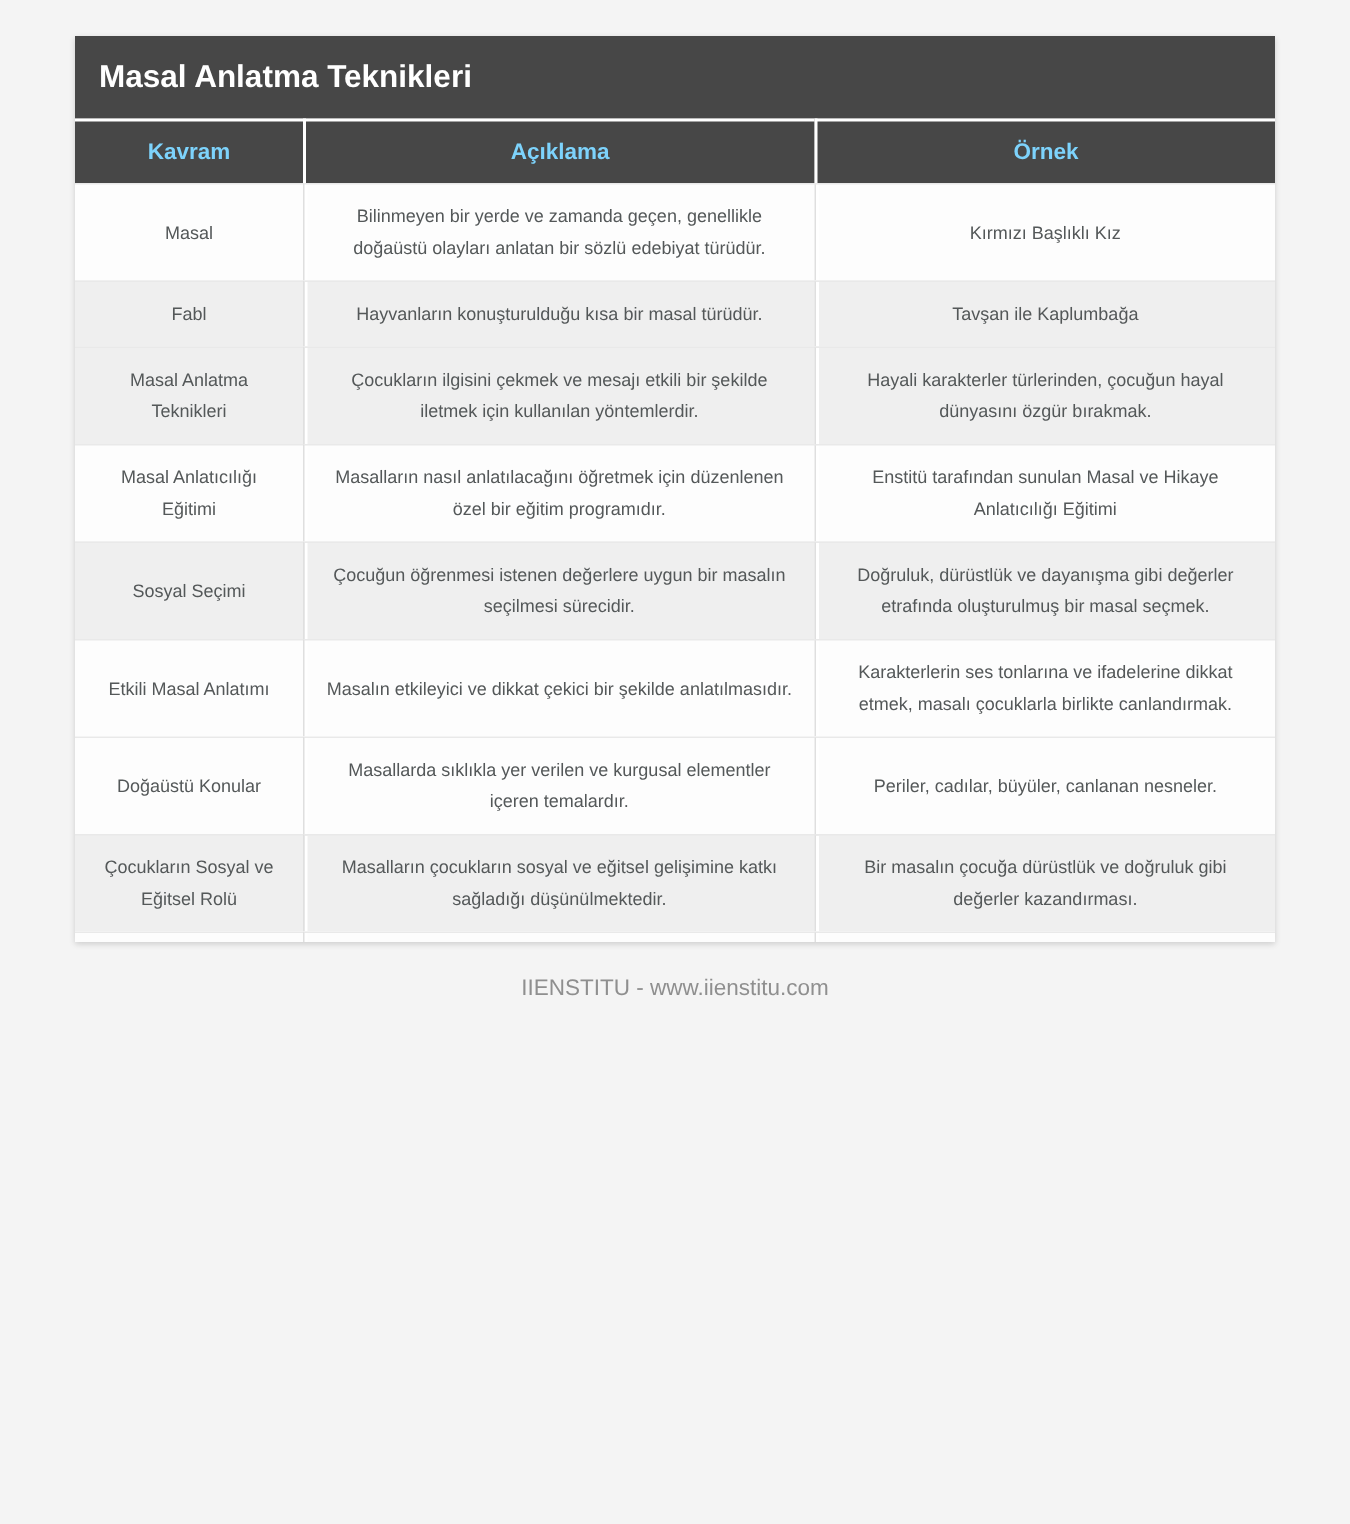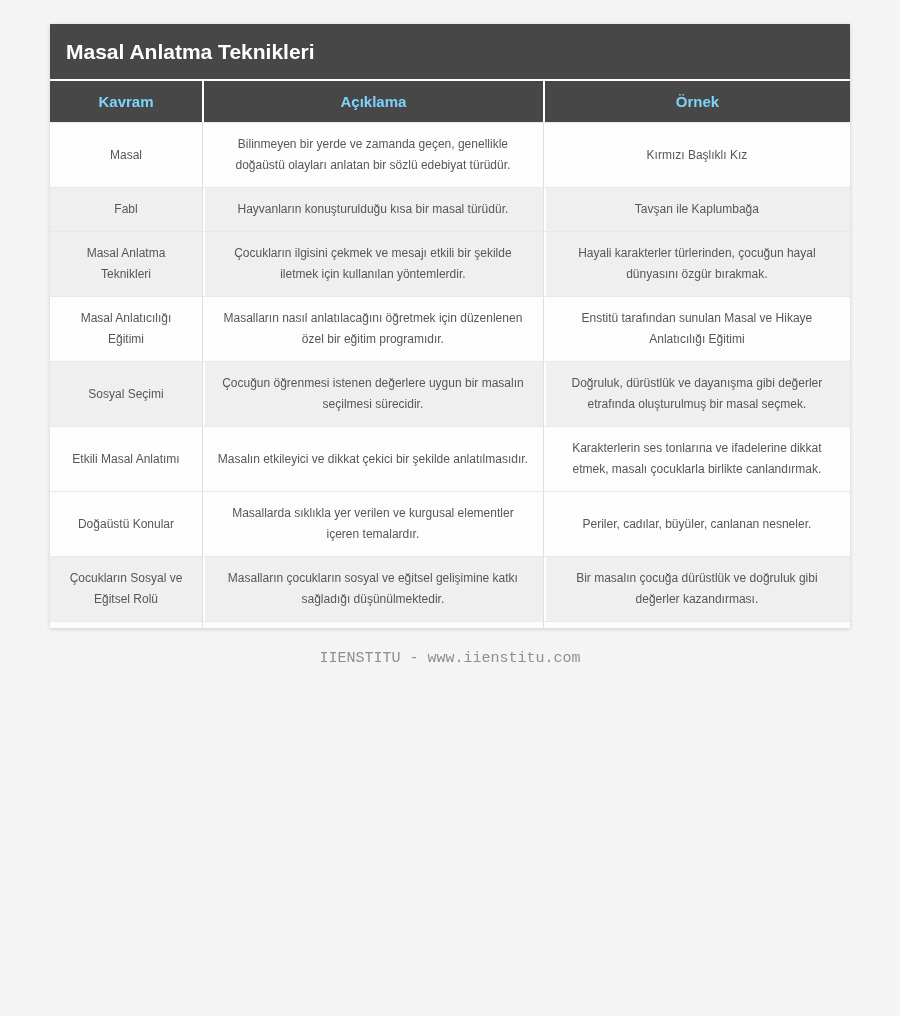--- a/index.html
+++ b/index.html
@@ -72,21 +72,20 @@
     padding: 0;
     height: 7px;
     background: #fdfdfd;
     border-top: 1px solid #e9e9e9;
   }
   .footer {
     text-align: center;
     margin-top: 22px;
     font-size: 15px;
     color: #8f8f8f;
-    font-family: Liberation Mono, monospace;
   }
 </style>
 </head>
 <body>
 
 <div class="card">
   <div class="card-title">Masal Anlatma Teknikleri</div>
   <table class="concepts">
     <colgroup>
       <col style="width:19%">

